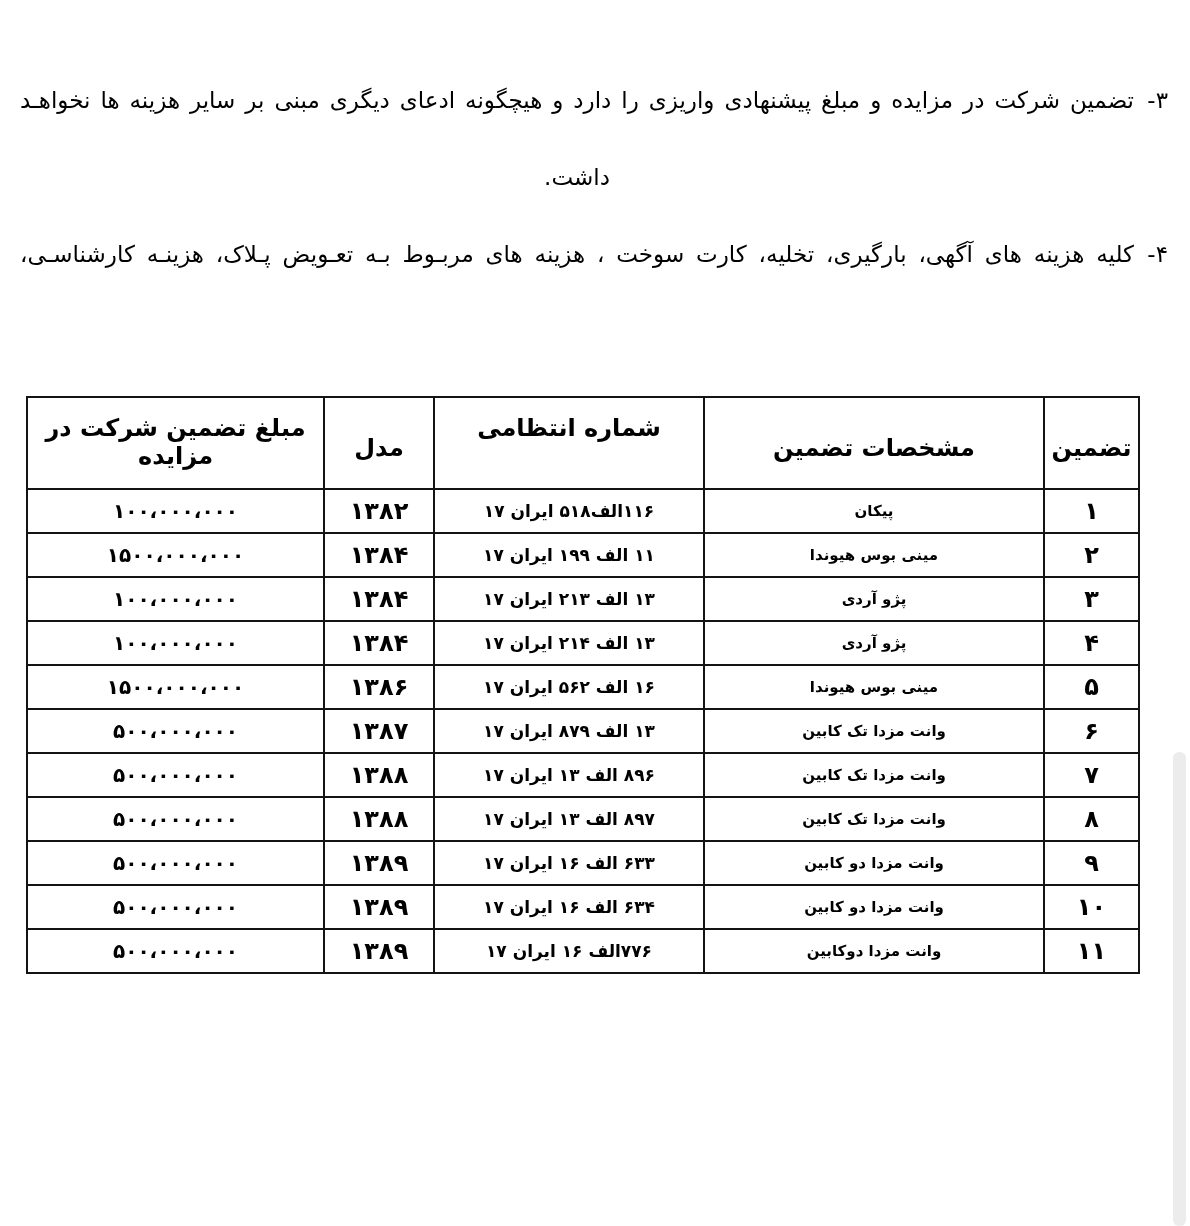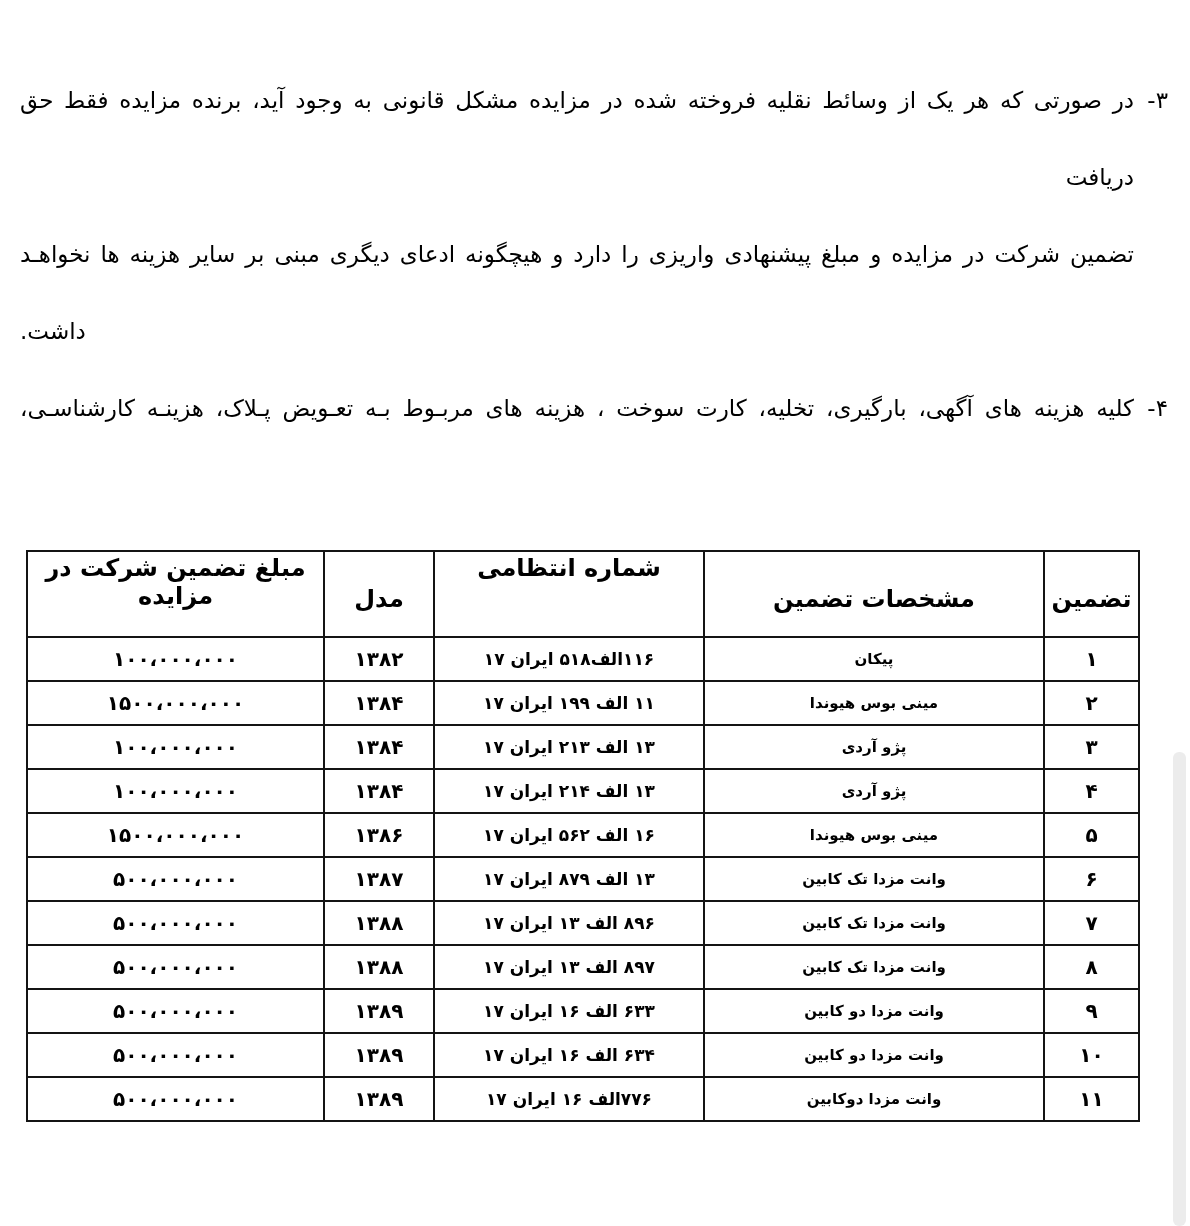--- a/index.html
+++ b/index.html
@@ -38,21 +38,21 @@
     top: 0;
     line-height: 77px;
     font-size: 23px;
   }
   .line { white-space: normal; }
   .line.j {
     text-align: justify;
     text-align-last: justify;
   }
   .line.r {
-    text-align: left;
+    text-align: center;
   }
   
   .auction-table {
     border-collapse: collapse;
     table-layout: fixed;
     width: 1112px;
     margin: 103px 28px 0 auto; 
     margin-right: 50px;
     direction: rtl;
   }
@@ -65,46 +65,45 @@
     overflow: hidden;
   }
   .auction-table th {
     height: 74px;
     font-size: 24px;
   }
   .auction-table td {
     height: 42px;
     font-size: 15px;
   }
-  th.va-t { vertical-align: top; padding-top: 2px; text-align: center; }
+  th.va-t { vertical-align: top; padding-top: 16px; text-align: center; }
   th.va-m { vertical-align: middle; padding-top: 10px; }
   td.amount-cell { font-size: 20px; }
   td.plate-cell  { font-size: 17px; }
-  td.row-num-cell, td.model-cell { font-size: 20px; }
+  td.row-num-cell, td.model-cell { font-size: 24px; }
   
   .scan-strip {
     position: absolute;
     top: 752px;
     right: 4px;
     width: 13px;
     height: 474px;
     background: #ececec;
     border-radius: 6px;
   }
 </style>
 </head>
 <body>
 
 <div class="page">
 
   <div class="text-block">
 
     <div class="list-item">
       <span class="item-marker">۳-</span>
-      <div class="line j">در صورتی که هر یک از وسائط نقلیه فروخته شده در مزایده مشکل قانونی به وجود آید، برنده مزایده فقط حق دریافت</div>
       <div class="line j">تضمین شرکت در مزایده و مبلغ پیشنهادی واریزی را دارد و هیچگونه ادعای دیگری مبنی بر سایر هزینه ها نخواهـد</div>
       <div class="line r">داشت.</div>
     </div>
 
     <div class="list-item">
       <span class="item-marker">۴-</span>
       <div class="line j">کلیه هزینه های آگهی، بارگیری، تخلیه، کارت سوخت ، هزینه های مربـوط بـه تعـویض پـلاک، هزینـه کارشناسـی،</div>
     </div>
 
   </div>

